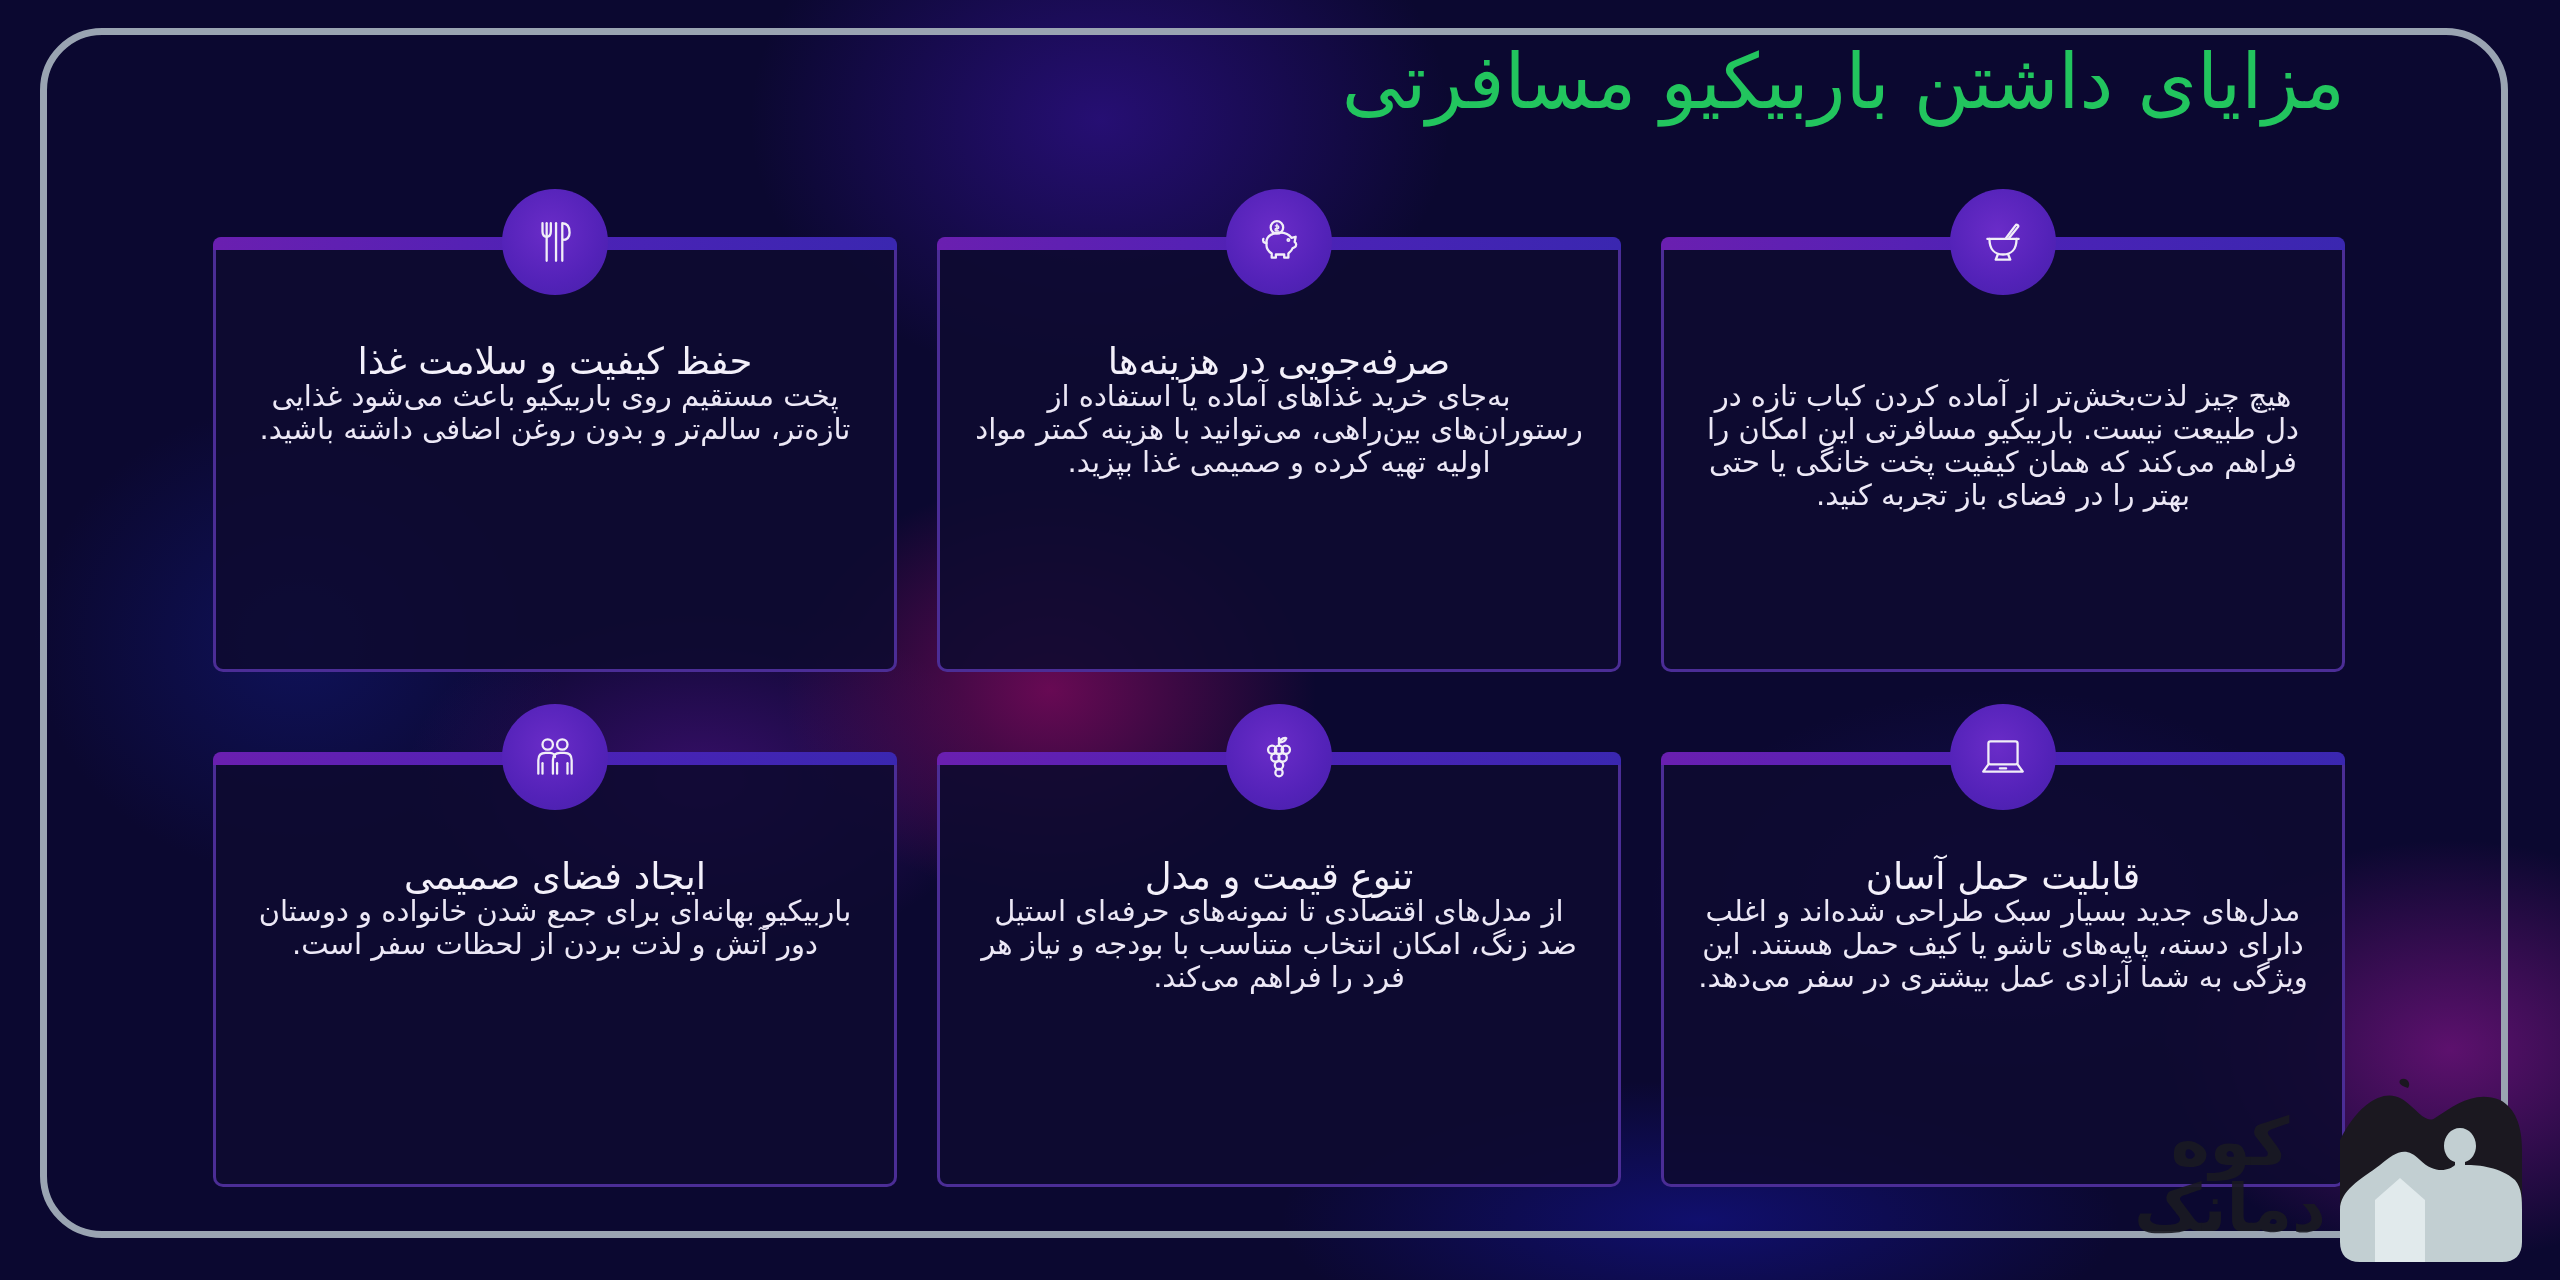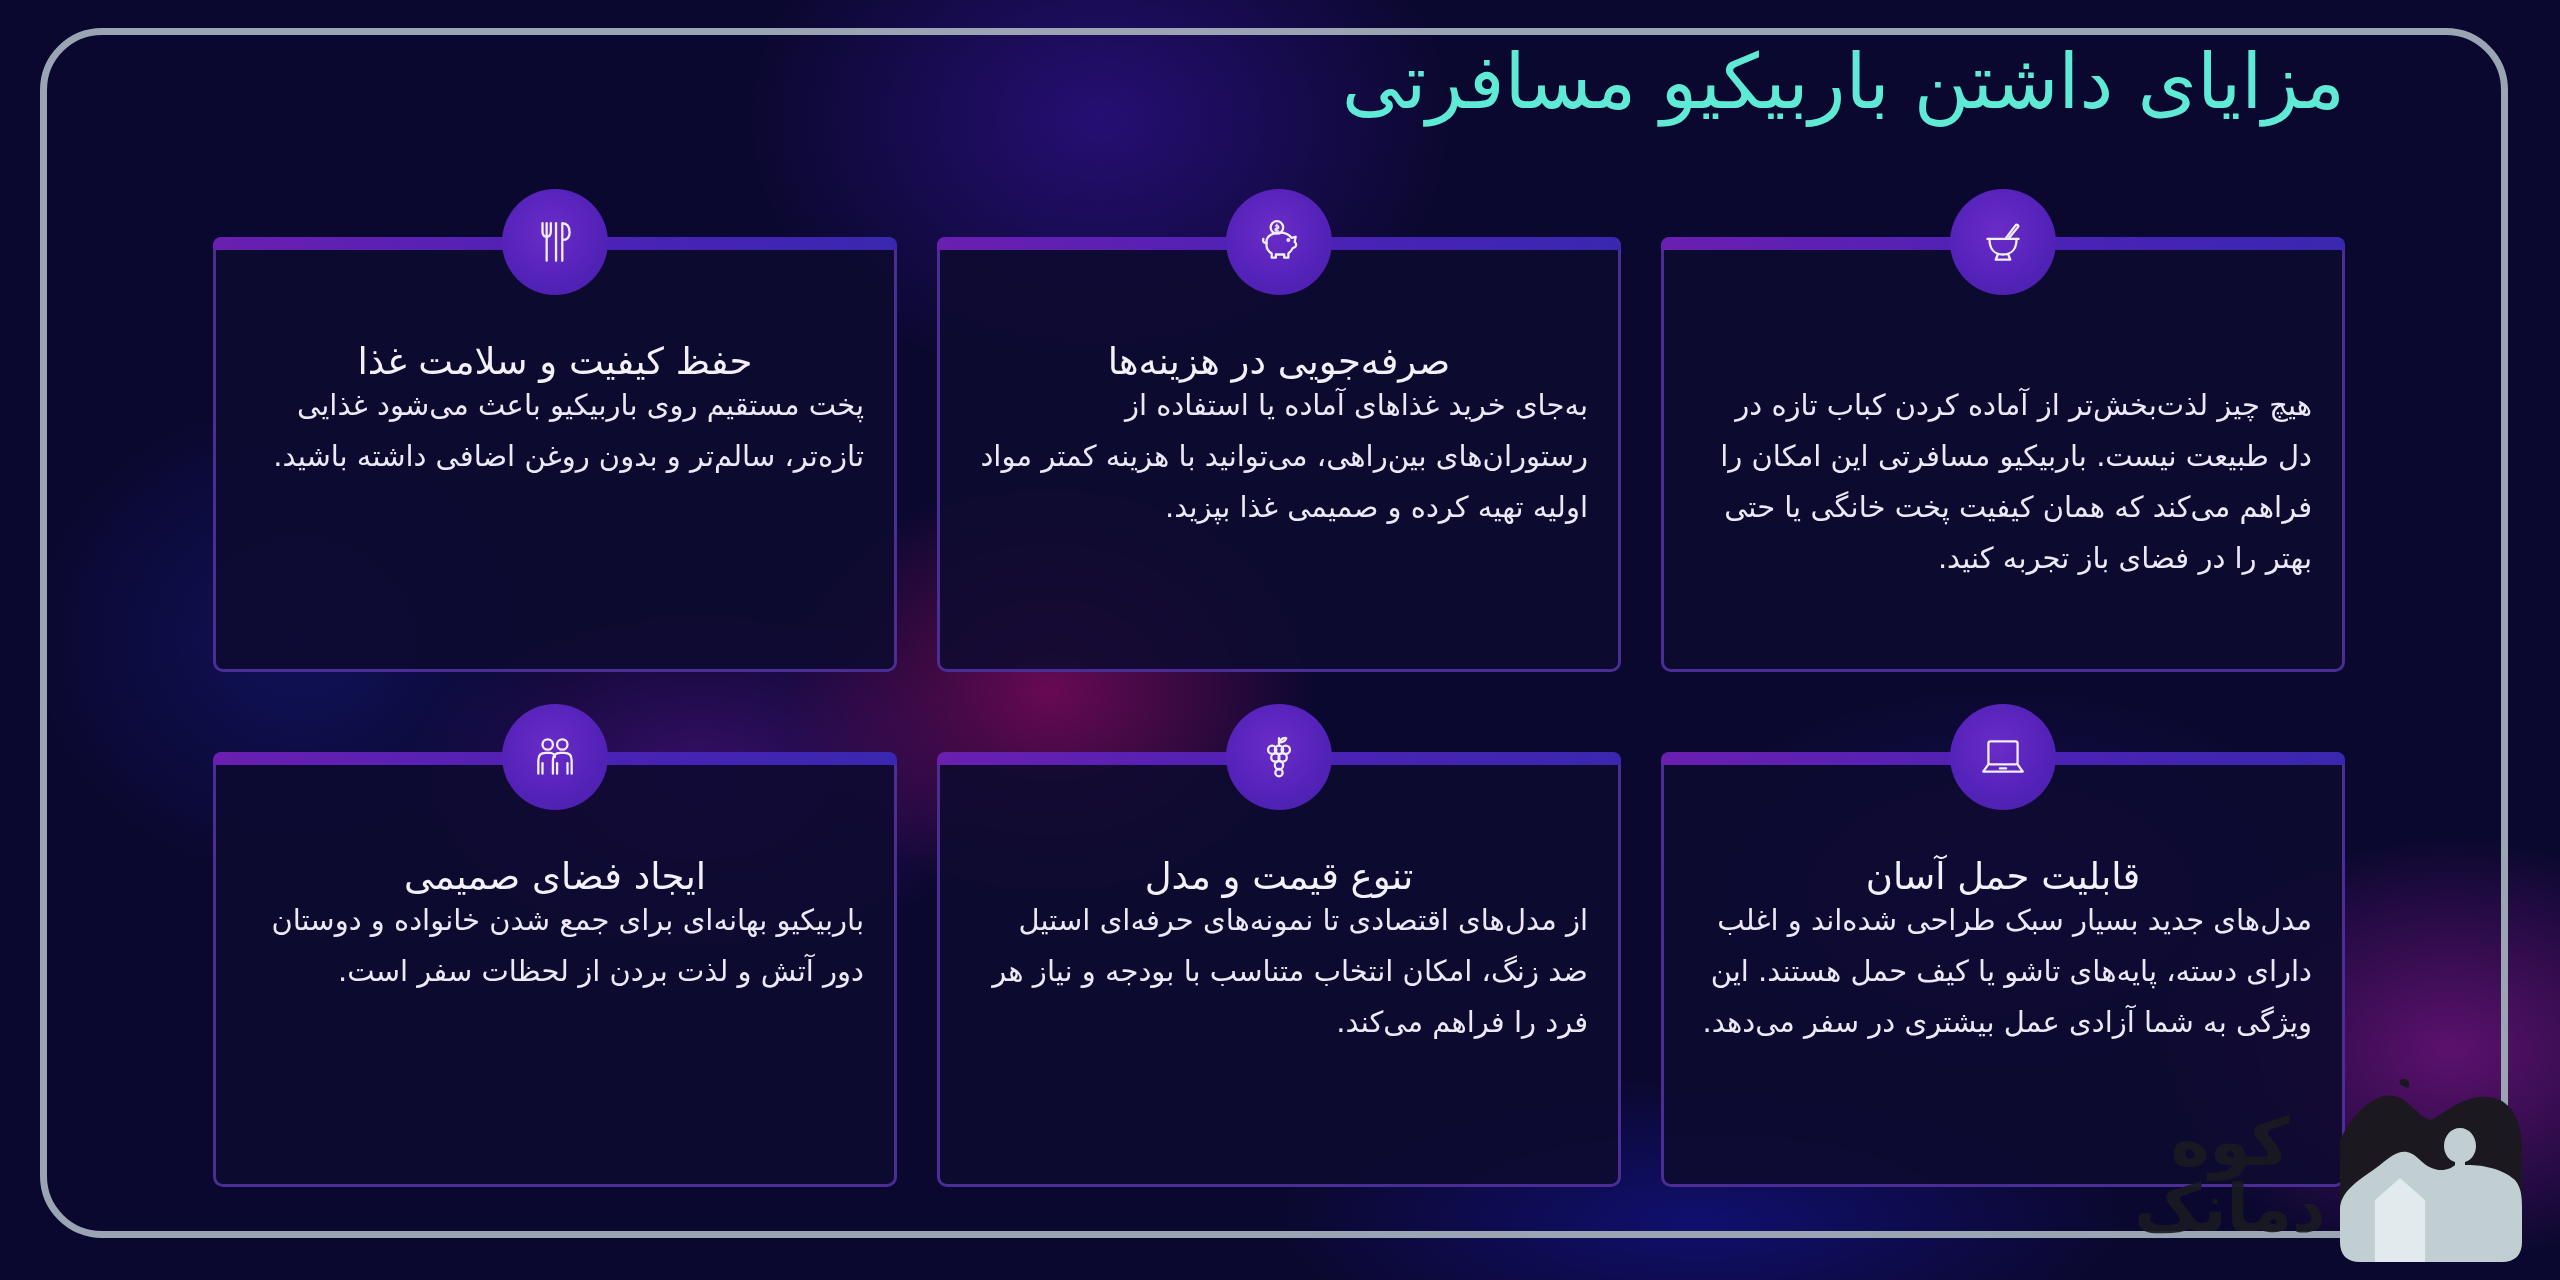--- a/index.html
+++ b/index.html
@@ -38,21 +38,21 @@
       border-radius: 62px;
       box-sizing: border-box;
     }
     .page-title {
       position: absolute;
       right: 215px;
       top: 22px;
       font-size: 76px;
       line-height: 120px;
       direction: rtl;
-      color: #5eead4;
+      color: #22c55e;
       font-weight: normal;
       white-space: nowrap;
       margin: 0;
     }
     .grid {
       position: absolute;
       left: 213px;
       top: 237px;
       width: 2132px;
       display: grid;
@@ -113,24 +113,23 @@
       color: #f3f0fa;
       margin: 17px;
       font-weight: normal;
     }
     .card-body {
       position: absolute;
       left: 30px;
       right: 30px;
       top: 143px;
       font-size: 29px;
-      line-height: 51px;
+      line-height: 33px;
       color: #ece8f6;
       margin: 0;
-      text-align: right;
     }
     .logo {
       position: absolute;
       left: 2125px;
       top: 1070px;
       width: 400px;
       height: 200px;
     }
     .logo-text {
       position: absolute;

